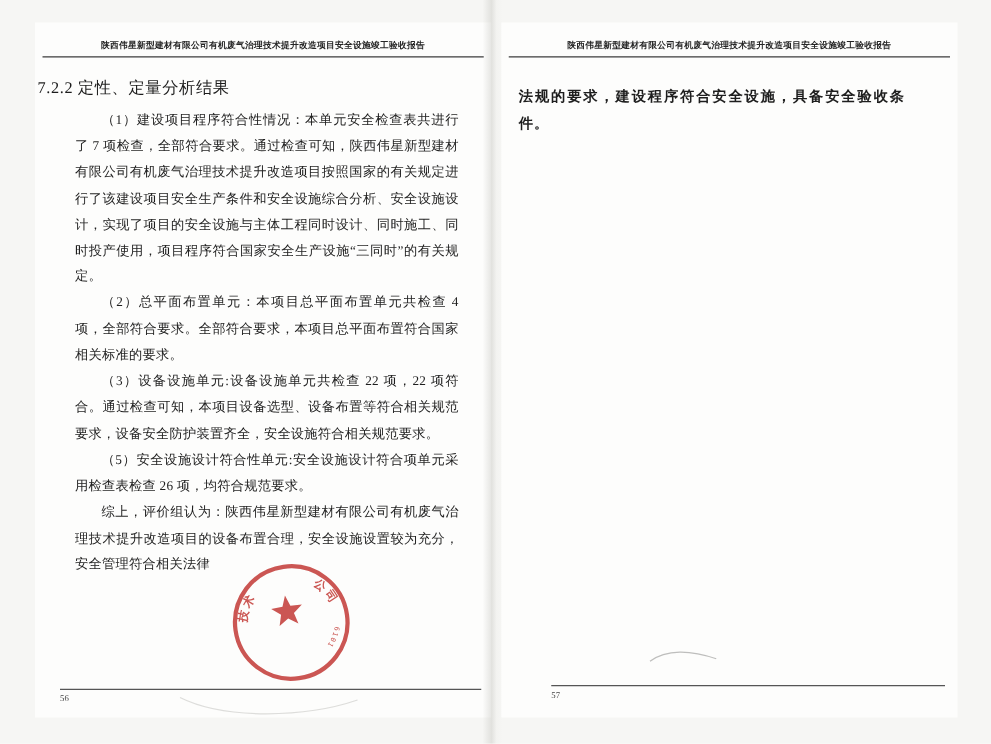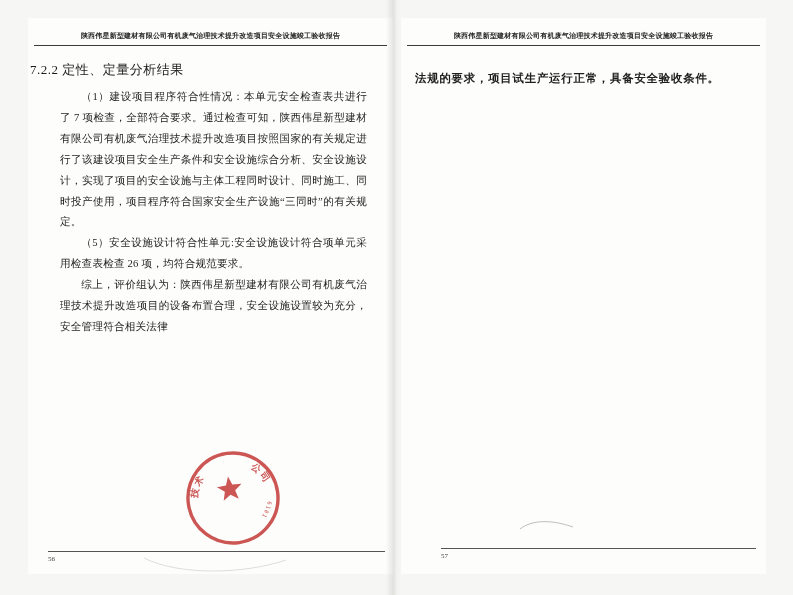--- a/index.html
+++ b/index.html
@@ -81,32 +81,34 @@
   .curl-mark  { position:absolute; left:140px; top:554px; width:150px; height:26px; pointer-events:none; }
 </style>
 </head>
 <body>
 
 <div class="page page-left">
   <div class="running-header">陕西伟星新型建材有限公司有机废气治理技术提升改造项目安全设施竣工验收报告</div>
   <div class="section-heading">7.2.2 定性、定量分析结果</div>
   <div class="body-copy">
     <p class="indent">（1）建设项目程序符合性情况：本单元安全检查表共进行了 7 项检查，全部符合要求。通过检查可知，陕西伟星新型建材有限公司有机废气治理技术提升改造项目按照国家的有关规定进行了该建设项目安全生产条件和安全设施综合分析、安全设施设计，实现了项目的安全设施与主体工程同时设计、同时施工、同时投产使用，项目程序符合国家安全生产设施“三同时”的有关规定。</p>
+    <p class="indent">（2）总平面布置单元：本项目总平面布置单元共检查 4 项，全部符合要求。全部符合要求，本项目总平面布置符合国家相关标准的要求。</p>
+    <p class="indent">（3）设备设施单元:设备设施单元共检查 22 项，22 项符合。通过检查可知，本项目设备选型、设备布置等符合相关规范要求，设备安全防护装置齐全，安全设施符合相关规范要求。</p>
     <p class="indent">（5）安全设施设计符合性单元:安全设施设计符合项单元采用检查表检查 26 项，均符合规范要求。</p>
     <p class="indent">综上，评价组认为：陕西伟星新型建材有限公司有机废气治理技术提升改造项目的设备布置合理，安全设施设置较为充分，安全管理符合相关法律</p>
   </div>
   <div class="page-footer">
     <span>56</span>
   </div>
 </div>
 
 <div class="page page-right">
   <div class="running-header">陕西伟星新型建材有限公司有机废气治理技术提升改造项目安全设施竣工验收报告</div>
   <div class="body-copy">
-    <p>法规的要求，项目试生产运行正常，具备安全验收条件。</p>
+    <p>法规的要求，建设程序符合安全设施，具备安全验收条件。</p>
   </div>
   <div class="page-footer">
     <span>57</span>
   </div>
 </div>
 
 <div class="seam"></div>
 
 <div class="stamp">
   <svg width="100" height="100" viewBox="0 0 100 100">

